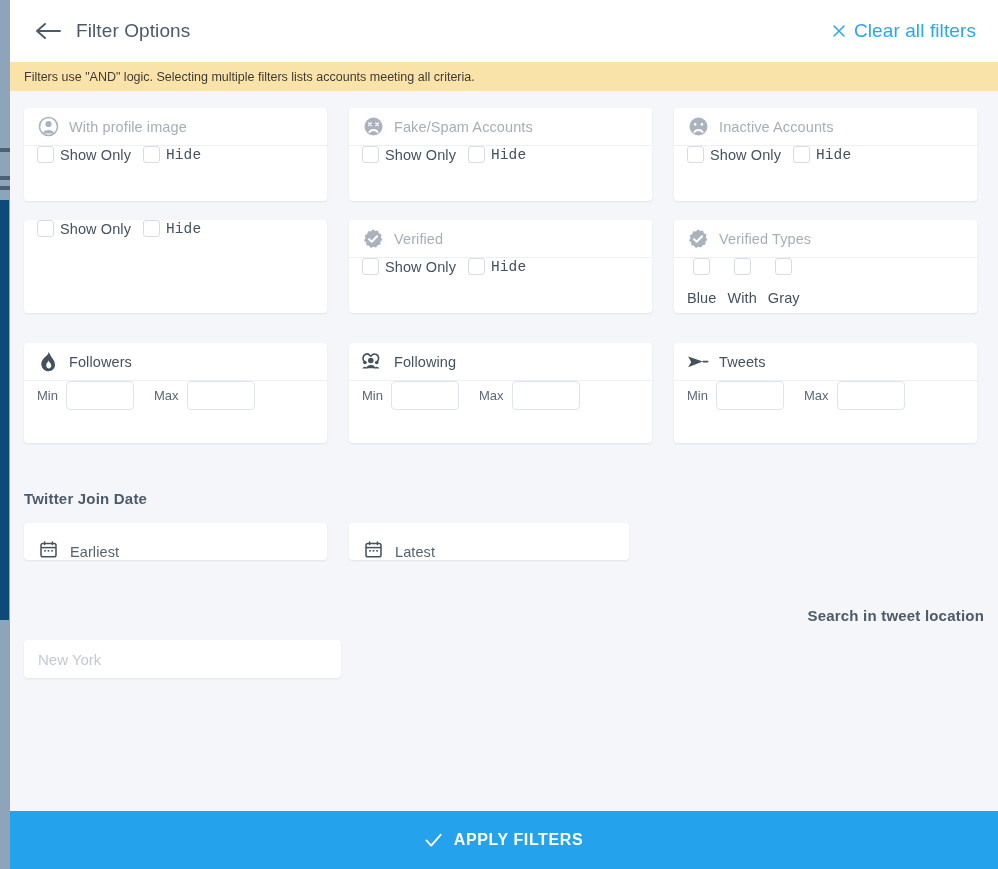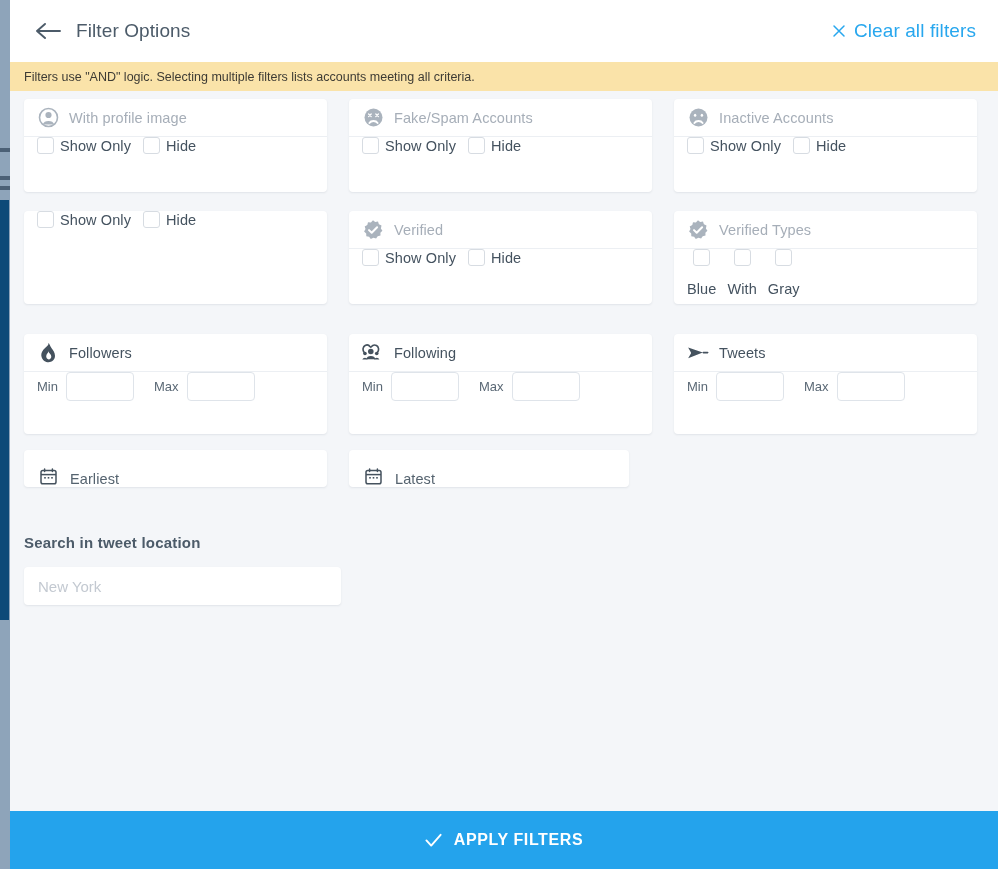--- a/index.html
+++ b/index.html
@@ -107,21 +107,21 @@
     align-items: center;
     padding-left: 14px;
     font-size: 12.5px;
     color: #3d3b34;
     z-index: 20;
   }
 
   
   .content {
     position: absolute;
-    left: 10px; top: 82px;
+    left: 10px; top: 91px;
     width: 988px;
     height: 720px;
     background: #f4f6f9;
     padding: 17px 14px 0 14px;
     z-index: 10;
   }
 
   .grid {
     display: grid;
     grid-template-columns: repeat(3, 303px);
@@ -169,21 +169,21 @@
     display: flex;
     align-items: center;
   }
   .cb-wrap {
     display: flex;
     align-items: center;
     gap: 6px;
     cursor: pointer;
     margin-right: 12px;
   }
-  .cb-wrap:last-child { margin-right: 0; }
+  .cb-wrap:last-child { margin-right: 0; font-family: Liberation Mono, monospace; }
   .cb {
     width: 17px; height: 17px;
     border: 1px solid #d7dce2;
     border-radius: 3px;
     background: #fff;
     flex: 0 0 auto;
   }
   .cb-label {
     font-size: 14.5px;
     color: #44525f;
@@ -232,21 +232,21 @@
   }
 
   
   .section-title {
     font-size: 15px;
     color: #4c5b69;
     font-weight: bold;
     letter-spacing: .2px;
   }
   .sec-join { margin-top: 47px; }
-  .sec-loc  { margin-top: 47px; }
+  .sec-loc  { margin-top: 47px; text-align: right; }
 
   .date-row {
     display: grid;
     grid-template-columns: repeat(3, 303px);
     column-gap: 22px;
     margin-top: 16px;
   }
   .date-field {
     height: 37px;
     background: #ffffff;
@@ -582,20 +582,21 @@
           <div class="mm">
             <span class="mm-label">Max</span>
             <input class="mm-input" type="text" value="" style="">
           </div>
         </div>
       </div>
 
     </div>
 
     
+    <div class="section-title sec-join">Twitter Join Date</div>
     <div class="date-row">
       <div class="date-field">
         <span class="icon-slot">
           <svg width="17" height="17" viewBox="0 0 17 17" aria-hidden="true">
             <rect x="1" y="2.4" width="15" height="13.4" rx="1.8" fill="none" stroke="#45525e" stroke-width="1.5"></rect>
             <path d="M1 6.6 L16 6.6" stroke="#45525e" stroke-width="1.5"></path>
             <path d="M4.6 1 L4.6 3.6 M12.4 1 L12.4 3.6" stroke="#45525e" stroke-width="1.5" stroke-linecap="round"></path>
             <rect x="4.2" y="9" width="1.6" height="1.6" fill="#45525e"></rect>
             <rect x="7.7" y="9" width="1.6" height="1.6" fill="#45525e"></rect>
             <rect x="11.2" y="9" width="1.6" height="1.6" fill="#45525e"></rect>

